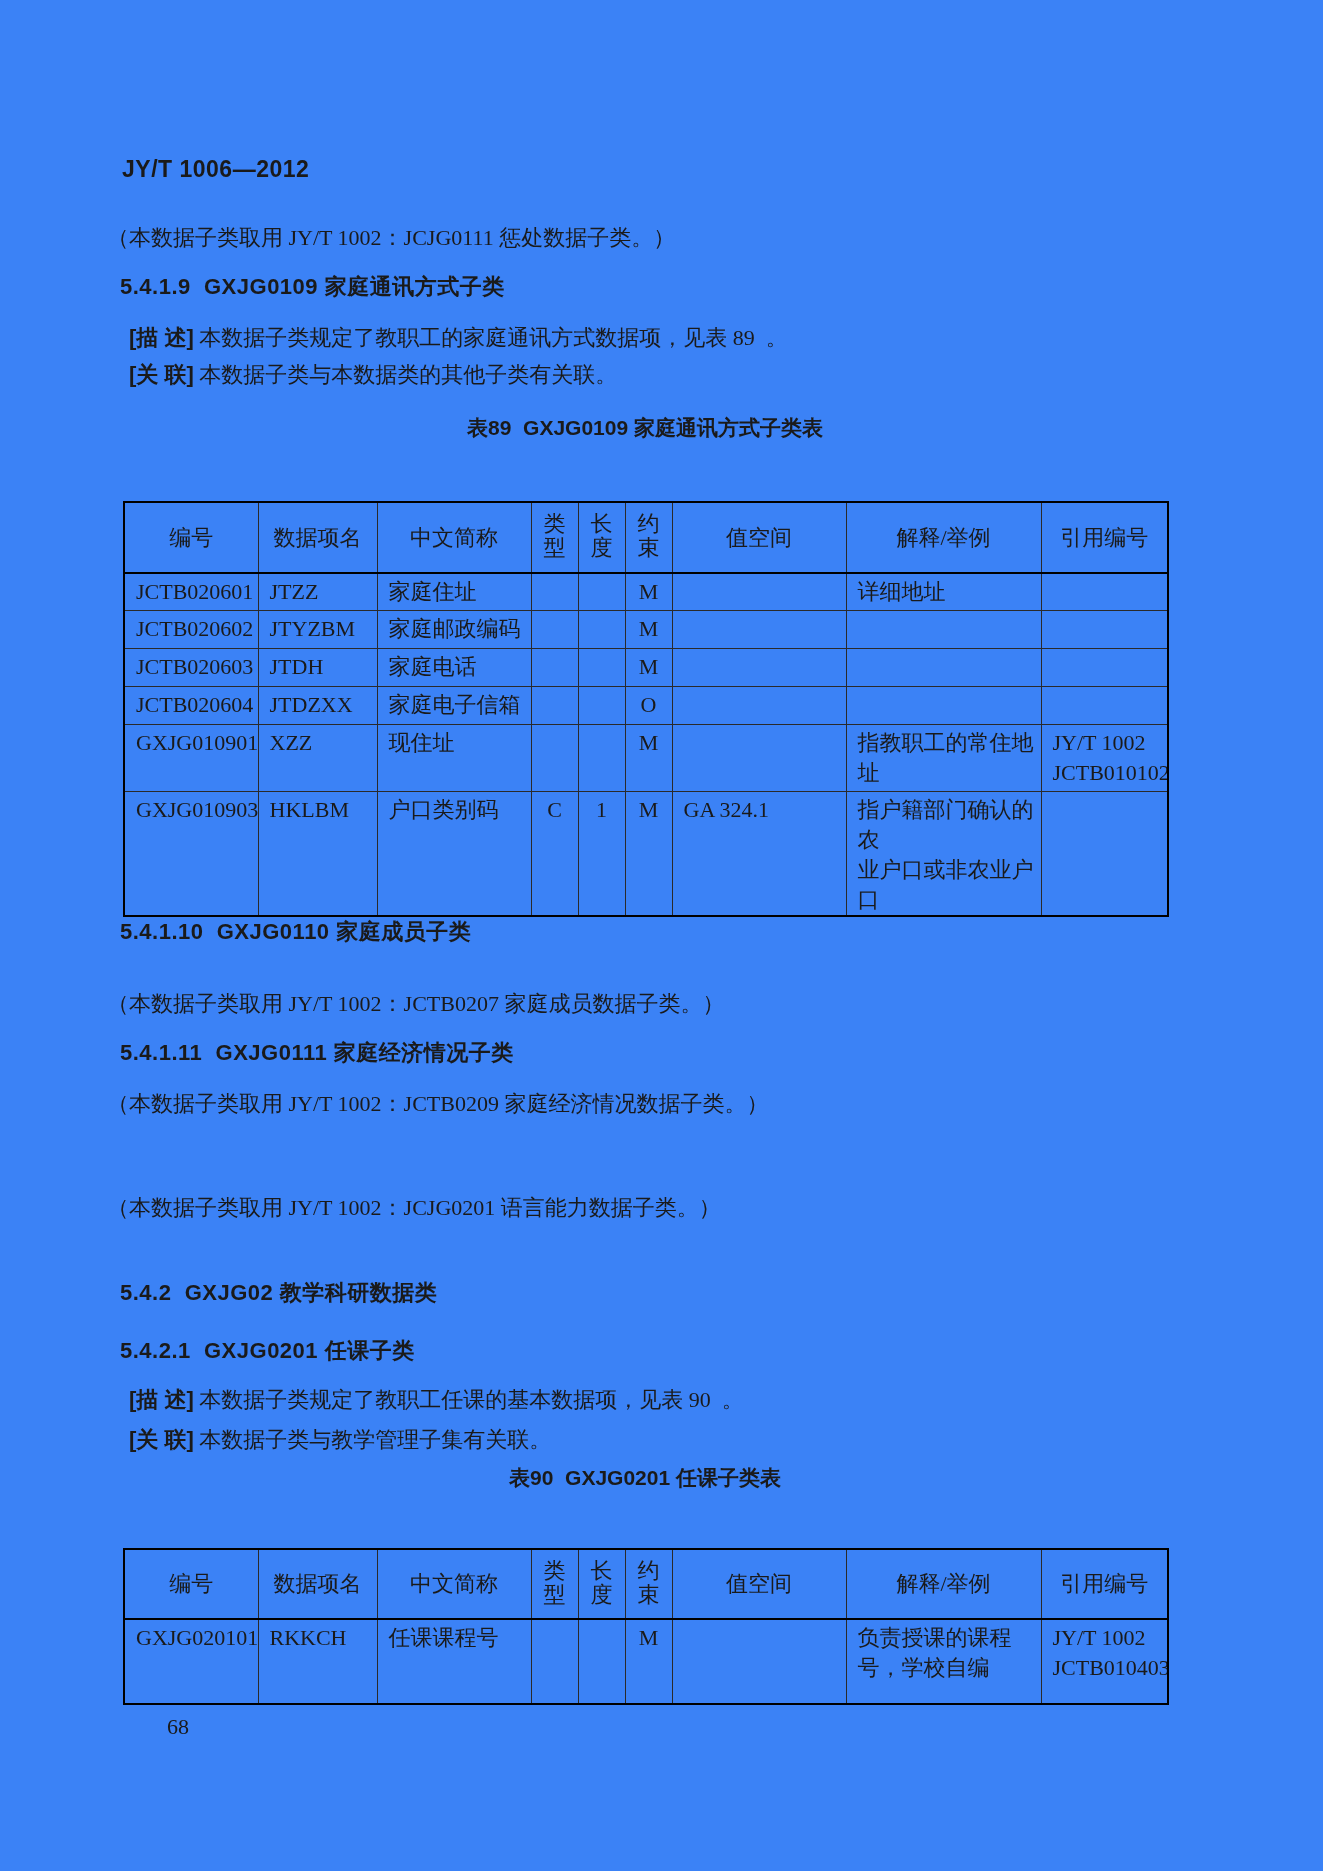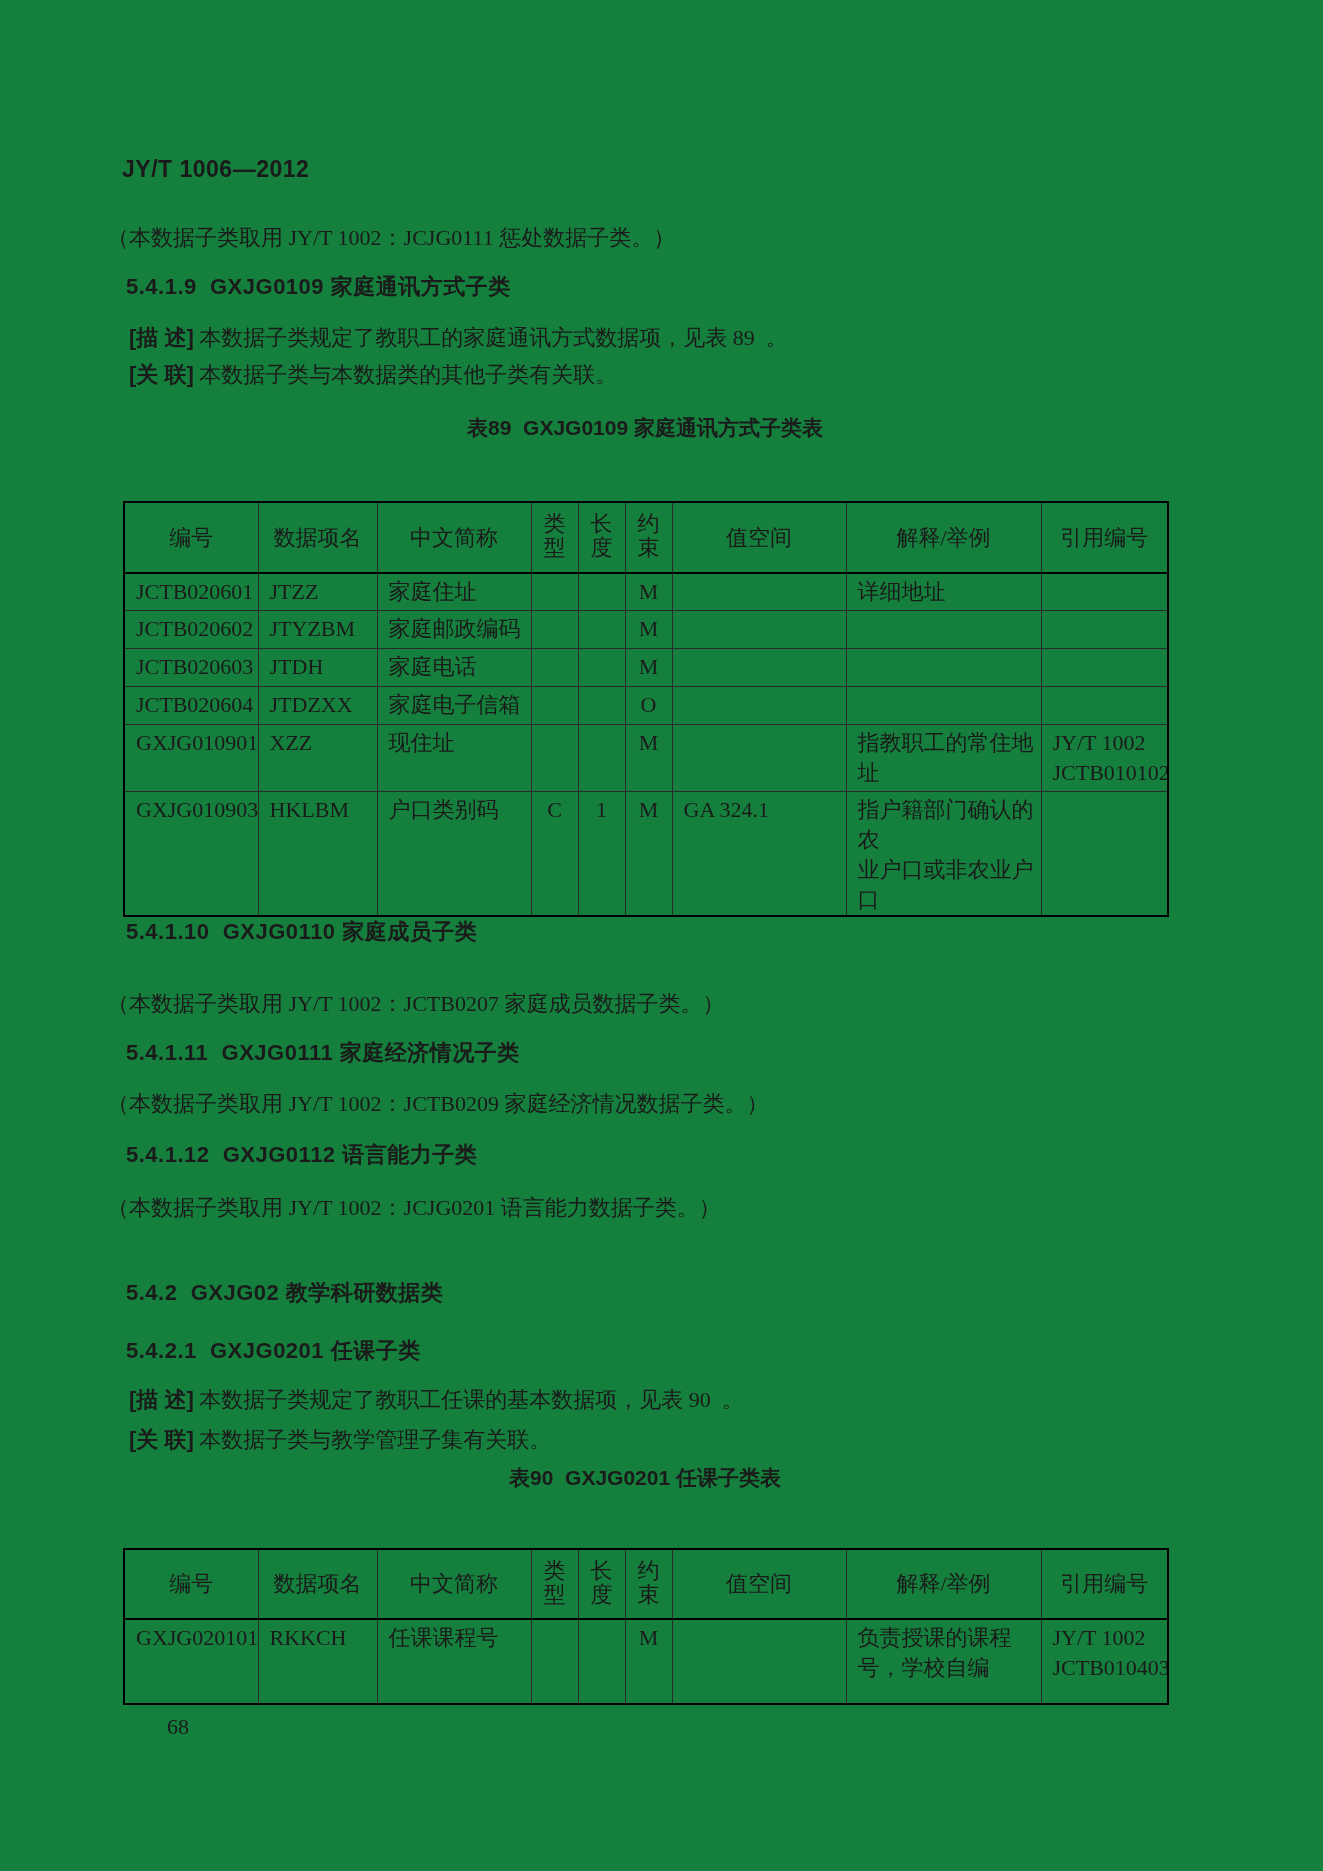--- a/index.html
+++ b/index.html
@@ -1,33 +1,33 @@
 <!DOCTYPE html>
 <html><head>
 <meta charset="utf-8">
 <style>
   html,body { margin:0; padding:0; background:#e8e8e8; }
   .page {
     position:relative;
     width:1323px; height:1871px;
-    background:#15803d;
+    background:#3b82f6;
     color:#1a1a1a;
     font-family:"Liberation Serif","DejaVu Serif",serif;
     overflow:hidden;
   }
   .abs { position:absolute; white-space:pre-wrap; }
   .doc-code {
     font-family:"Liberation Sans","DejaVu Sans",sans-serif;
     font-weight:700; font-size:23px; letter-spacing:0.5px;
   }
   .body-text { font-size:22px; line-height:32px; }
   .label-bold { font-weight:700; font-family:"Liberation Sans","DejaVu Sans",sans-serif; }
   .sec-heading {
     font-family:"Liberation Sans","DejaVu Sans",sans-serif;
-    font-weight:700; font-size:22px; letter-spacing:0.5px;margin-left:6px;
+    font-weight:700; font-size:22px; letter-spacing:0.5px;
   }
   .tbl-title {
     font-family:"Liberation Sans","DejaVu Sans",sans-serif;
     font-weight:700; font-size:21px;
     width:1044px; text-align:center;
   }
   table.doc-table {
     border-collapse:collapse;
     table-layout:fixed;
     width:1044px;
@@ -109,21 +109,20 @@
   </div>
 
   <div class="abs sec-heading" style="left:120px; top:917px;">5.4.1.10  GXJG0110 家庭成员子类</div>
 
   <div class="abs body-text" style="left:107px; top:988px;">（本数据子类取用 JY/T 1002：JCTB0207 家庭成员数据子类。）</div>
 
   <div class="abs sec-heading" style="left:120px; top:1038px;">5.4.1.11  GXJG0111 家庭经济情况子类</div>
 
   <div class="abs body-text" style="left:107px; top:1088px;">（本数据子类取用 JY/T 1002：JCTB0209 家庭经济情况数据子类。）</div>
 
-  <div class="abs sec-heading" style="left:120px; top:1140px;">5.4.1.12  GXJG0112 语言能力子类</div>
 
   <div class="abs body-text" style="left:107px; top:1192px;">（本数据子类取用 JY/T 1002：JCJG0201 语言能力数据子类。）</div>
 
   <div class="abs sec-heading" style="left:120px; top:1278px;">5.4.2  GXJG02 教学科研数据类</div>
 
   <div class="abs sec-heading" style="left:120px; top:1336px;">5.4.2.1  GXJG0201 任课子类</div>
 
   <div class="abs body-text" style="left:129px; top:1384px;"><span class="label-bold">[描 述]</span><span> 本数据子类规定了教职工任课的基本数据项，见表 90  。</span></div>
 
   <div class="abs body-text" style="left:129px; top:1424px;"><span class="label-bold">[关 联]</span><span> 本数据子类与教学管理子集有关联。</span></div>

